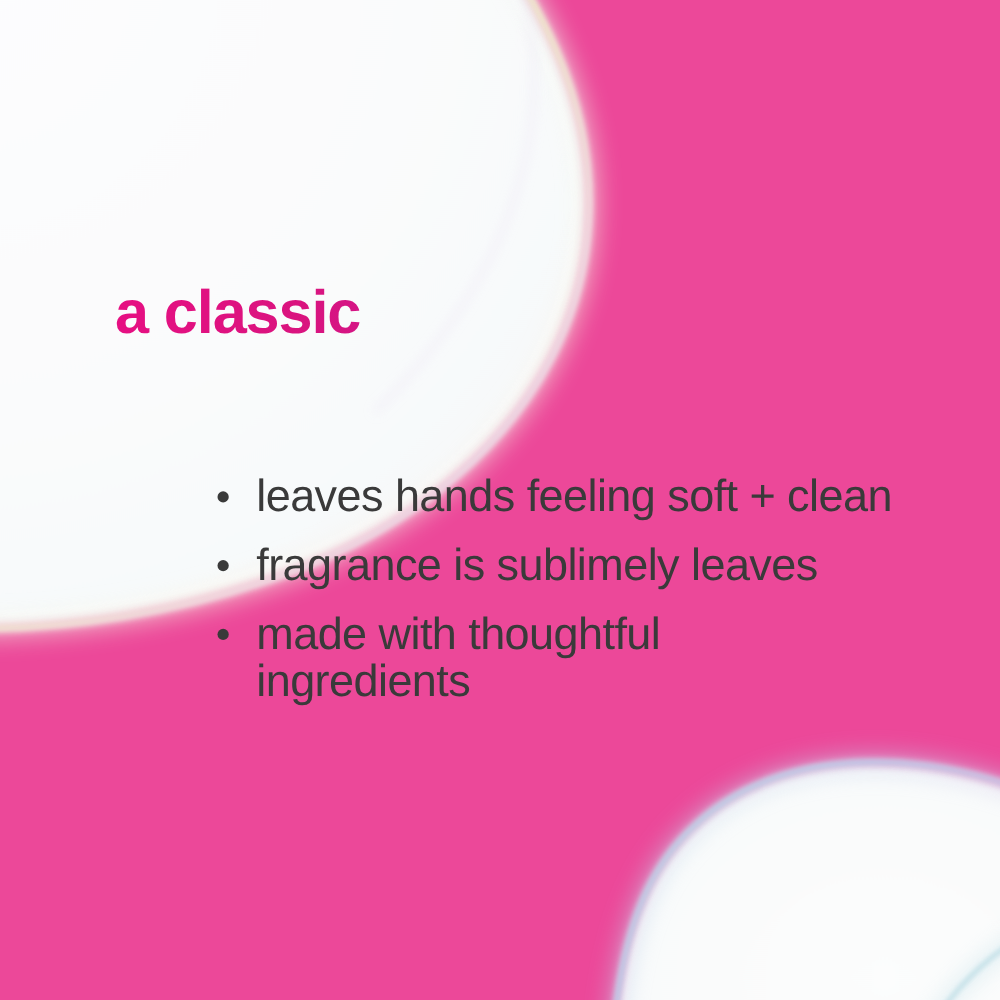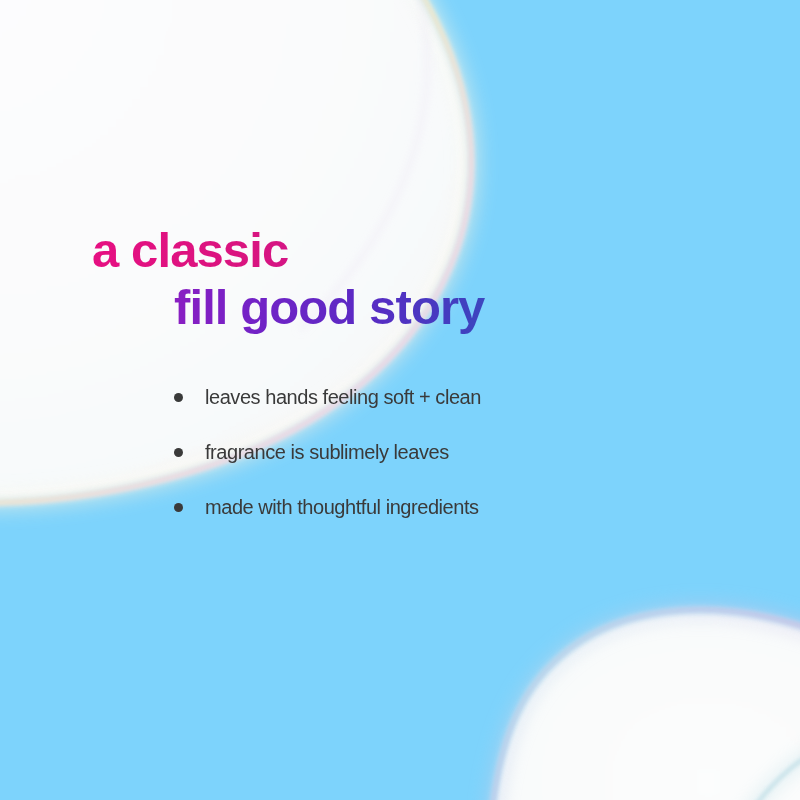--- a/index.html
+++ b/index.html
@@ -6,21 +6,21 @@
   html, body {
     margin: 0;
     padding: 0;
     background: #ffffff;
   }
 
   #canvas {
     position: relative;
     width: 800px;
     height: 800px;
-    background: #7dd3fc;
+    background: #ec4899;
     overflow: hidden;
     font-family: "Liberation Sans", sans-serif;
     -webkit-font-smoothing: antialiased;
   }
 
   
   #bubble-layer {
     position: absolute;
     inset: 0;
     width: 800px;
@@ -86,21 +86,21 @@
     width: 600px;
     margin: 0;
     padding: 0;
     list-style: none;
   }
 
   .bullet-item {
     position: relative;
     padding-left: 37px;
     margin: 0 0 17px 0;
-    font-size: 20px;
+    font-size: 36px;
     line-height: 38px;
     font-weight: 400;
     letter-spacing: -0.45px;
     color: #3a3a3a;
   }
 
   .bullet-item:last-child {
     margin-bottom: 4px;
   }
 
@@ -215,21 +215,20 @@
     <g>
       <path d="M 700,1020 C 700,880 740,790 830,742 C 900,704 980,700 1040,720" fill="none" stroke="url(#rimBR2)" stroke-width="10" filter="url(#blurHeavy)" opacity="0.45"></path>
       <path d="M 700,1020 C 700,880 740,790 830,742 C 900,704 980,700 1040,720" fill="none" stroke="url(#rimBR2)" stroke-width="3.2" filter="url(#blurSoft)" opacity="0.85"></path>
     </g>
   </svg>
 
   <div id="content">
 
     <h1 class="headline">
       <span class="headline-line headline-line-1">a classic</span>
-      <span class="headline-line headline-line-2">fill good story</span>
     </h1>
 
     <ul class="bullet-list">
       <li class="bullet-item">
         <span class="bullet-dot"></span>
         <span class="bullet-text">leaves hands feeling soft + clean</span>
       </li>
       <li class="bullet-item">
         <span class="bullet-dot"></span>
         <span class="bullet-text">fragrance is sublimely leaves</span>

